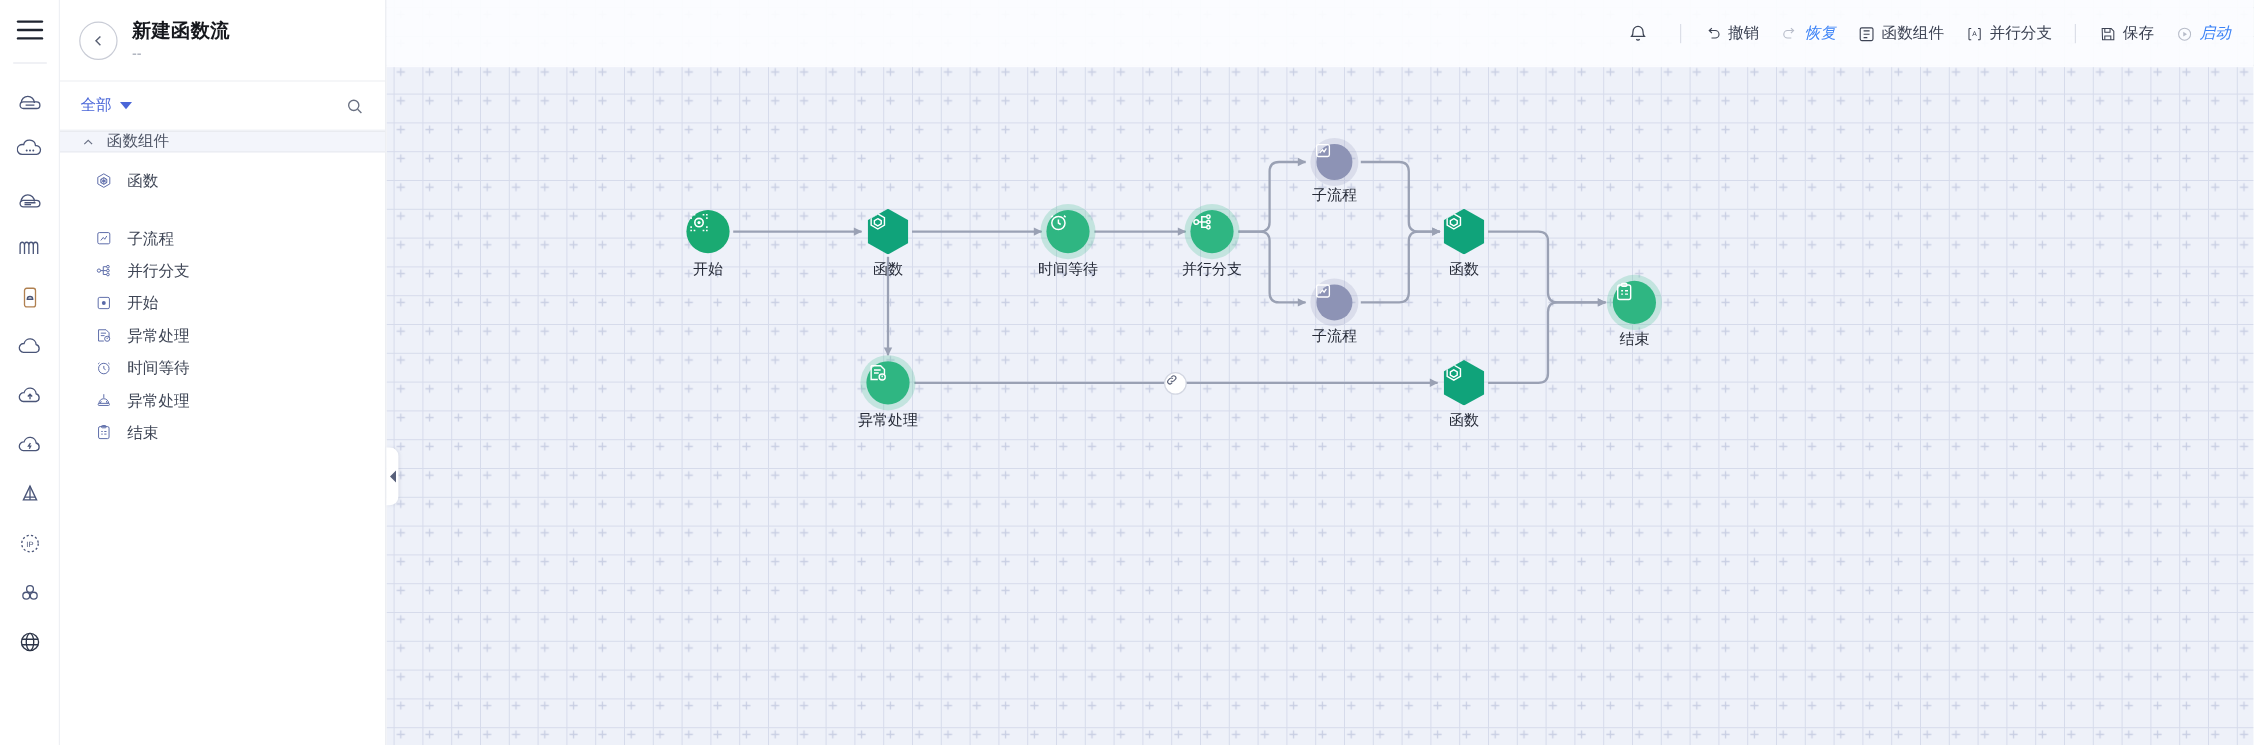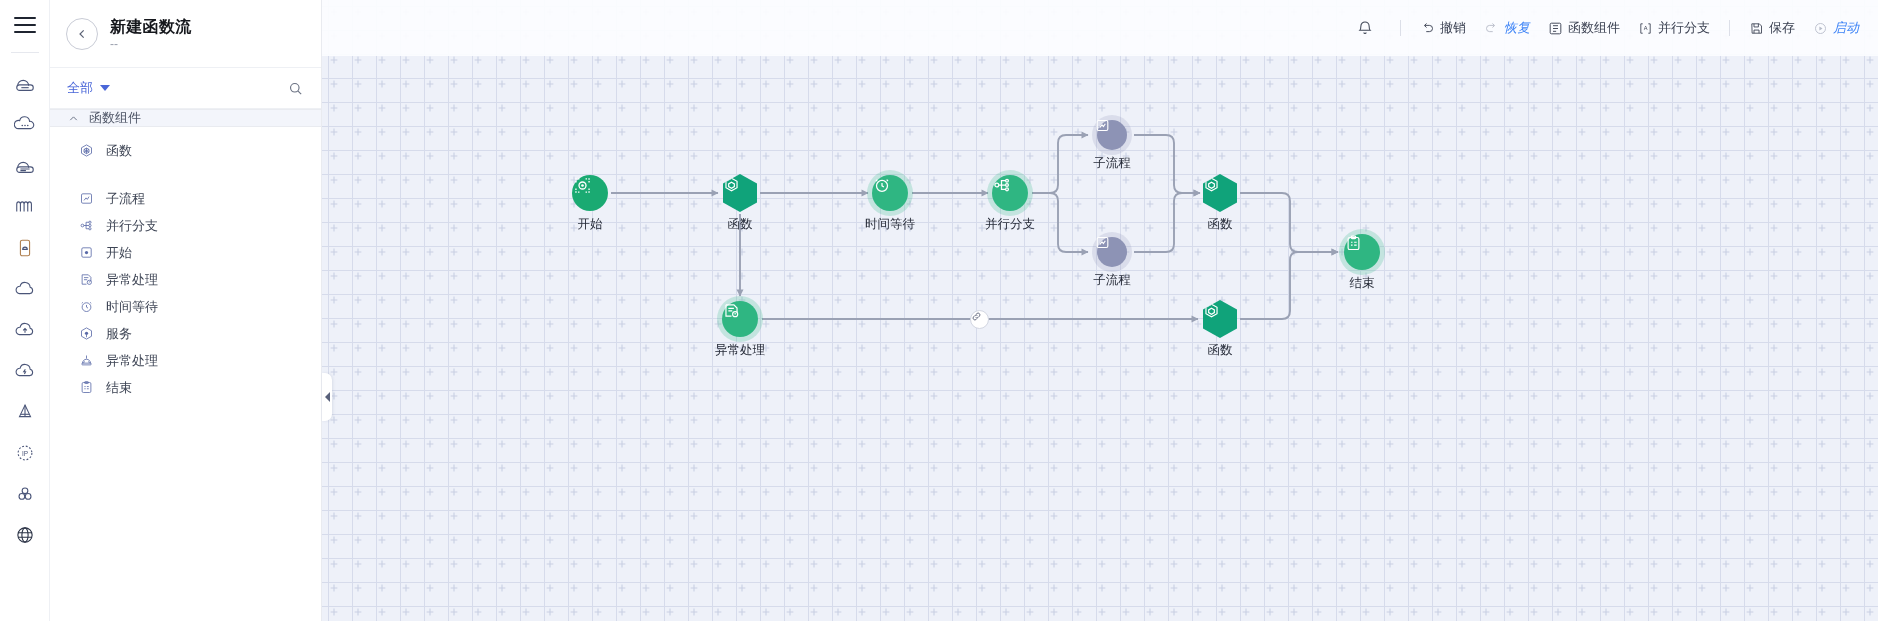--- a/index.html
+++ b/index.html
@@ -337,30 +337,20 @@
           <span class="comp-ico">
             <svg width="15" height="15" viewBox="0 0 24 24" fill="none" stroke="#5a6aa8" stroke-width="1.3">
               <circle cx="12" cy="13" r="7"></circle>
                 <path d="M12 9.5V13l2.4 1.6"></path>
               <path d="M6.2 5.3L4.4 7M17.8 5.3L19.6 7"></path>
               </svg>
           </span>
           <span>时间等待</span>
         </div>
 
-        <div class="comp-item">
-          <span class="comp-ico">
-            <svg width="15" height="15" viewBox="0 0 24 24" fill="none" stroke="#5a6aa8" stroke-width="1.3">
-              <path d="M12 3l8 4.6v8.8L12 21l-8-4.6V7.6z"></path>
-              <circle cx="12" cy="11.6" r="2.6" fill="#5a6aa8" stroke="none"></circle>
-              <path d="M12 14.2V18"></path>
-              </svg>
-          </span>
-          <span>服务</span>
-        </div>
 
         <div class="comp-item">
           <span class="comp-ico">
             <svg width="15" height="15" viewBox="0 0 24 24" fill="none" stroke="#5a6aa8" stroke-width="1.3">
               <path d="M12 4v5"></path>
                 <path d="M5.5 16.5C5.5 12.9 8.4 10 12 10s6.5 2.9 6.5 6.5"></path>
               <rect x="4.5" y="16.2" width="15" height="2.8" rx="1.2"></rect>
                 <path d="M8.6 13.2l-1.3 3M15.4 13.2l1.3 3"></path>
               </svg>
           </span>

